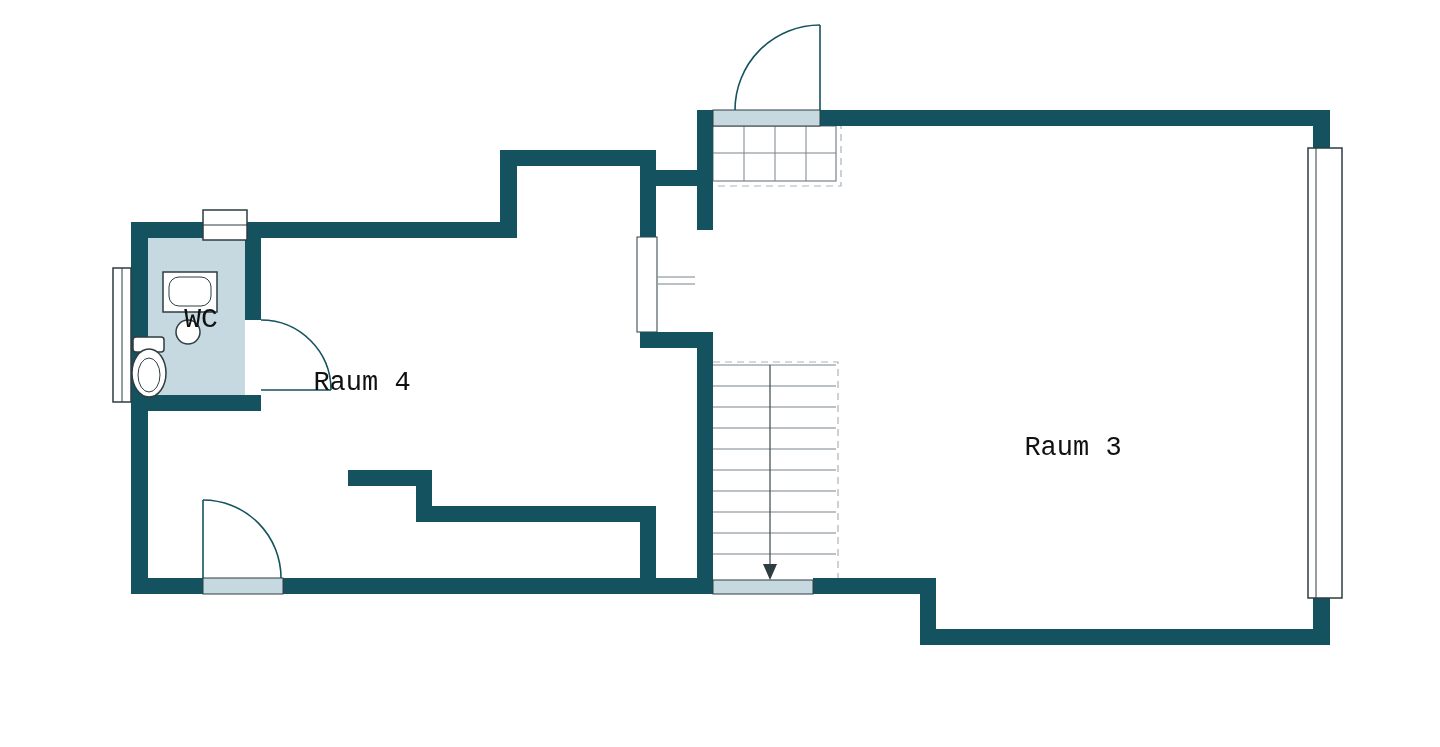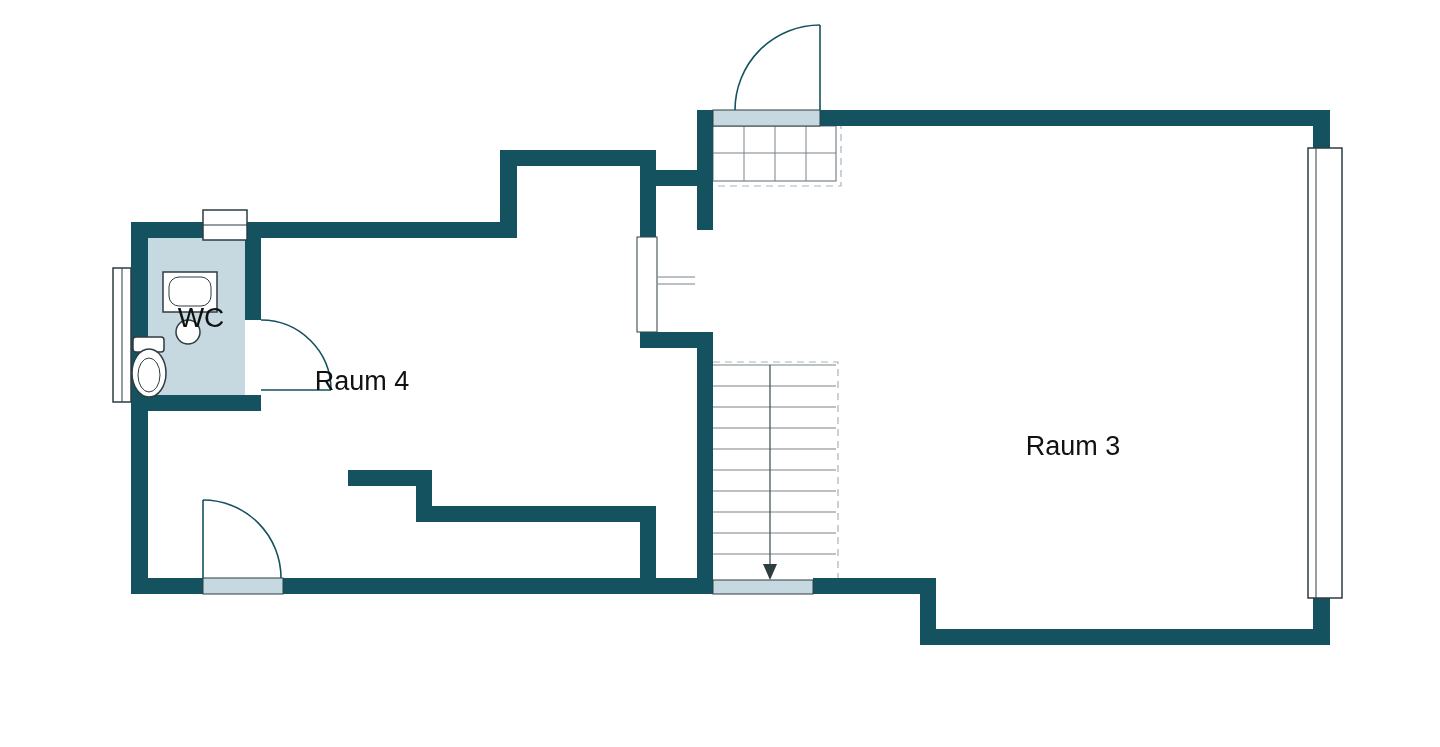--- a/index.html
+++ b/index.html
@@ -1,19 +1,19 @@
 <!DOCTYPE html>
 <html style="--wall: #14525f; --fixture_fill: #c7d9e0; --line: #78838a; --dash: #aab4b8; --outline: #2e3d42; --background: #ffffff; --text: #111111;"><head>
 <meta charset="utf-8">
 <style>
   html,body{margin:0;padding:0;background:#fff;}
   .stage{
     position:relative;width:1440px;height:747px;
     background:var(--background,#ffffff);
-    font-family:Liberation Sans, sans-serif;
+    font-family:Liberation Mono, monospace;
     overflow:hidden;
     text-align:right;
   }
   svg{display:block;}
   .wall{fill:var(--wall,#14525f);}
   .wcfloor{fill:var(--fixture_fill,#c7d9e0);}
   .sill{fill:var(--fixture_fill,#c7d9e0);stroke:var(--outline,#2e3d42);stroke-width:1;}
   .win{fill:#ffffff;stroke:var(--outline,#2e3d42);stroke-width:1.5;}
   .winline{stroke:var(--outline,#2e3d42);stroke-width:1;fill:none;}
   .stairbox{fill:#ffffff;stroke:var(--line,#78838a);stroke-width:1.2;}

